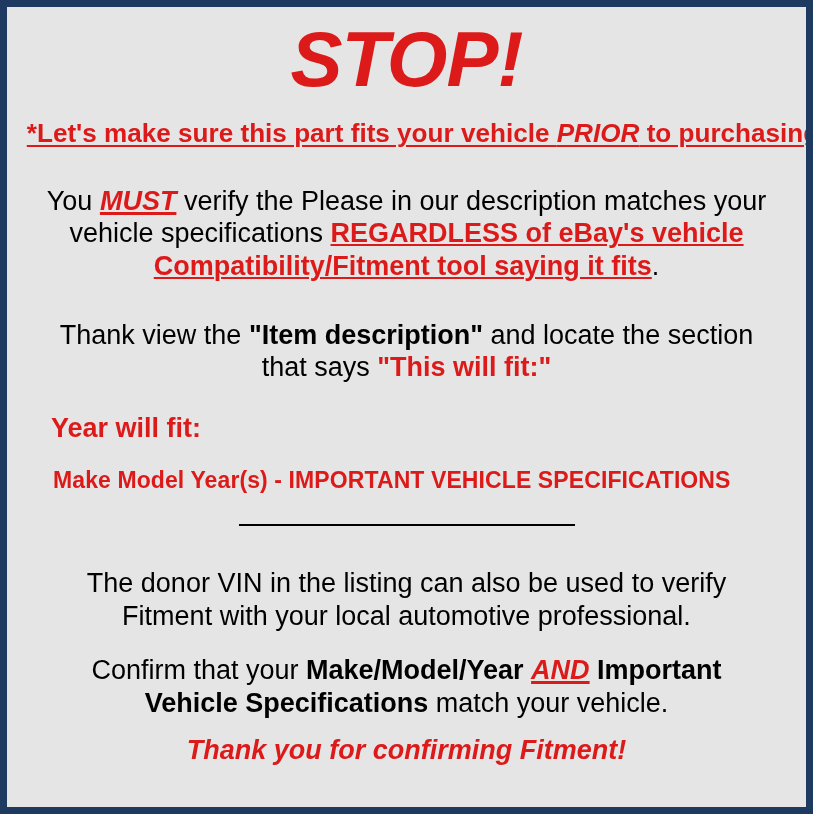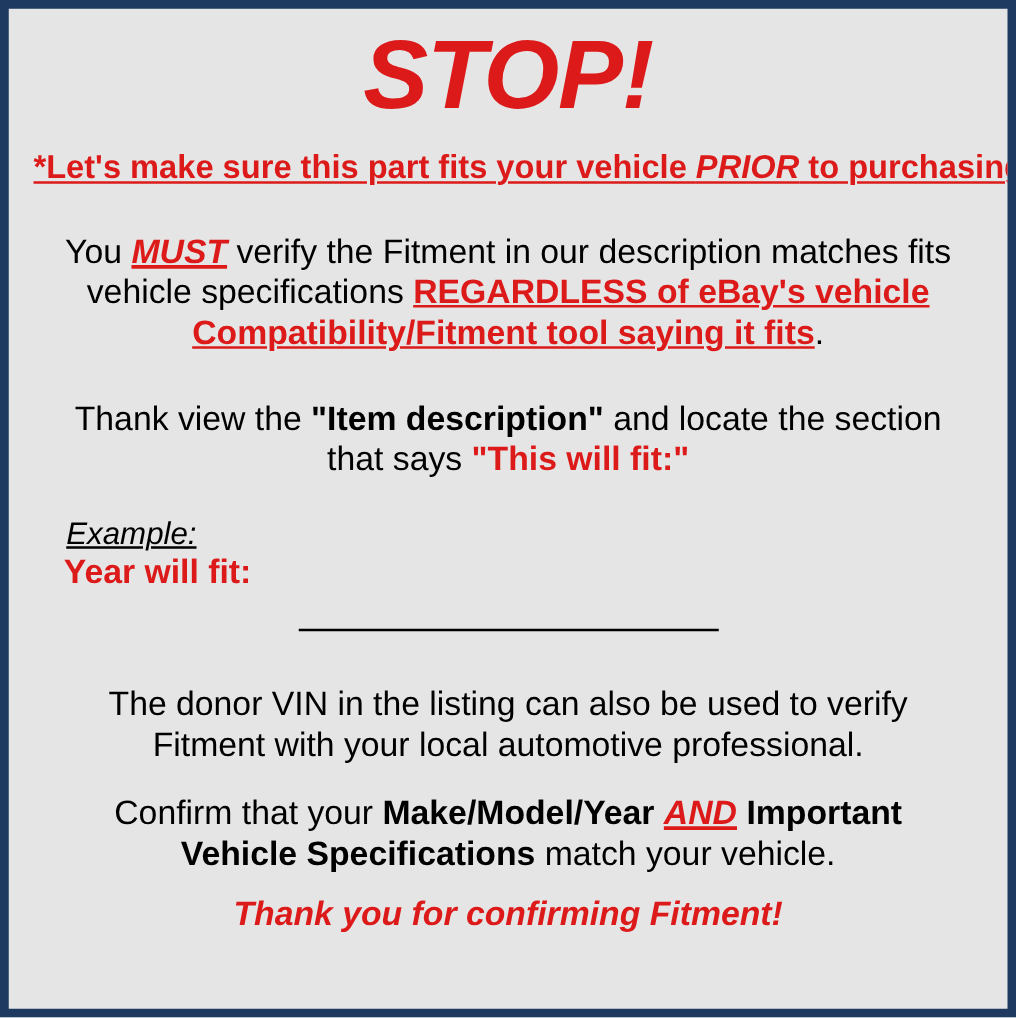--- a/index.html
+++ b/index.html
@@ -150,32 +150,30 @@
 <div class="notice-card">
   <div class="notice-inner">
 
     <div class="headline">STOP!</div>
 
     <div class="subtitle">
       <span>*Let's make sure this part fits your vehicle </span><span class="ital">PRIOR</span><span> to purchasing*</span>
     </div>
 
     <p class="para para-must">
-      <span>You </span><span class="red-bi-u">MUST</span><span> verify the Fitment in our description matches fits vehicle specifications </span><span class="red-bold-u">REGARDLESS of eBay's vehicle Compatibility/Fitment tool saying it fits</span><span>.</span>
+      <span>You </span><span class="red-bi-u">MUST</span><span> verify the Please in our description matches your vehicle specifications </span><span class="red-bold-u">REGARDLESS of eBay's vehicle Compatibility/Fitment tool saying it fits</span><span>.</span>
     </p>
 
     <p class="para para-view">
       <span>Thank view the </span><span class="b">"Item description"</span><span> and locate the section that says </span><span class="b red">"This will fit:"</span>
     </p>
 
     <div class="example-block">
-      <div>
-        <span class="example-label">Example:</span>
-      </div>
       <div class="example-fit">Year will fit:</div>
+      <div class="example-spec">Make Model Year(s) - IMPORTANT VEHICLE SPECIFICATIONS</div>
     </div>
 
     <div class="divider-wrap">
       <span class="divider"></span>
     </div>
 
     <p class="para para-vin">The donor VIN in the listing can also be used to verify Fitment with your local automotive professional.</p>
 
     <p class="para para-confirm">
       <span>Confirm that your </span><span class="b">Make/Model/Year</span><span> </span><span class="red-bi-u">AND</span><span> </span><span class="b">Important Vehicle Specifications</span><span> match your vehicle.</span>

